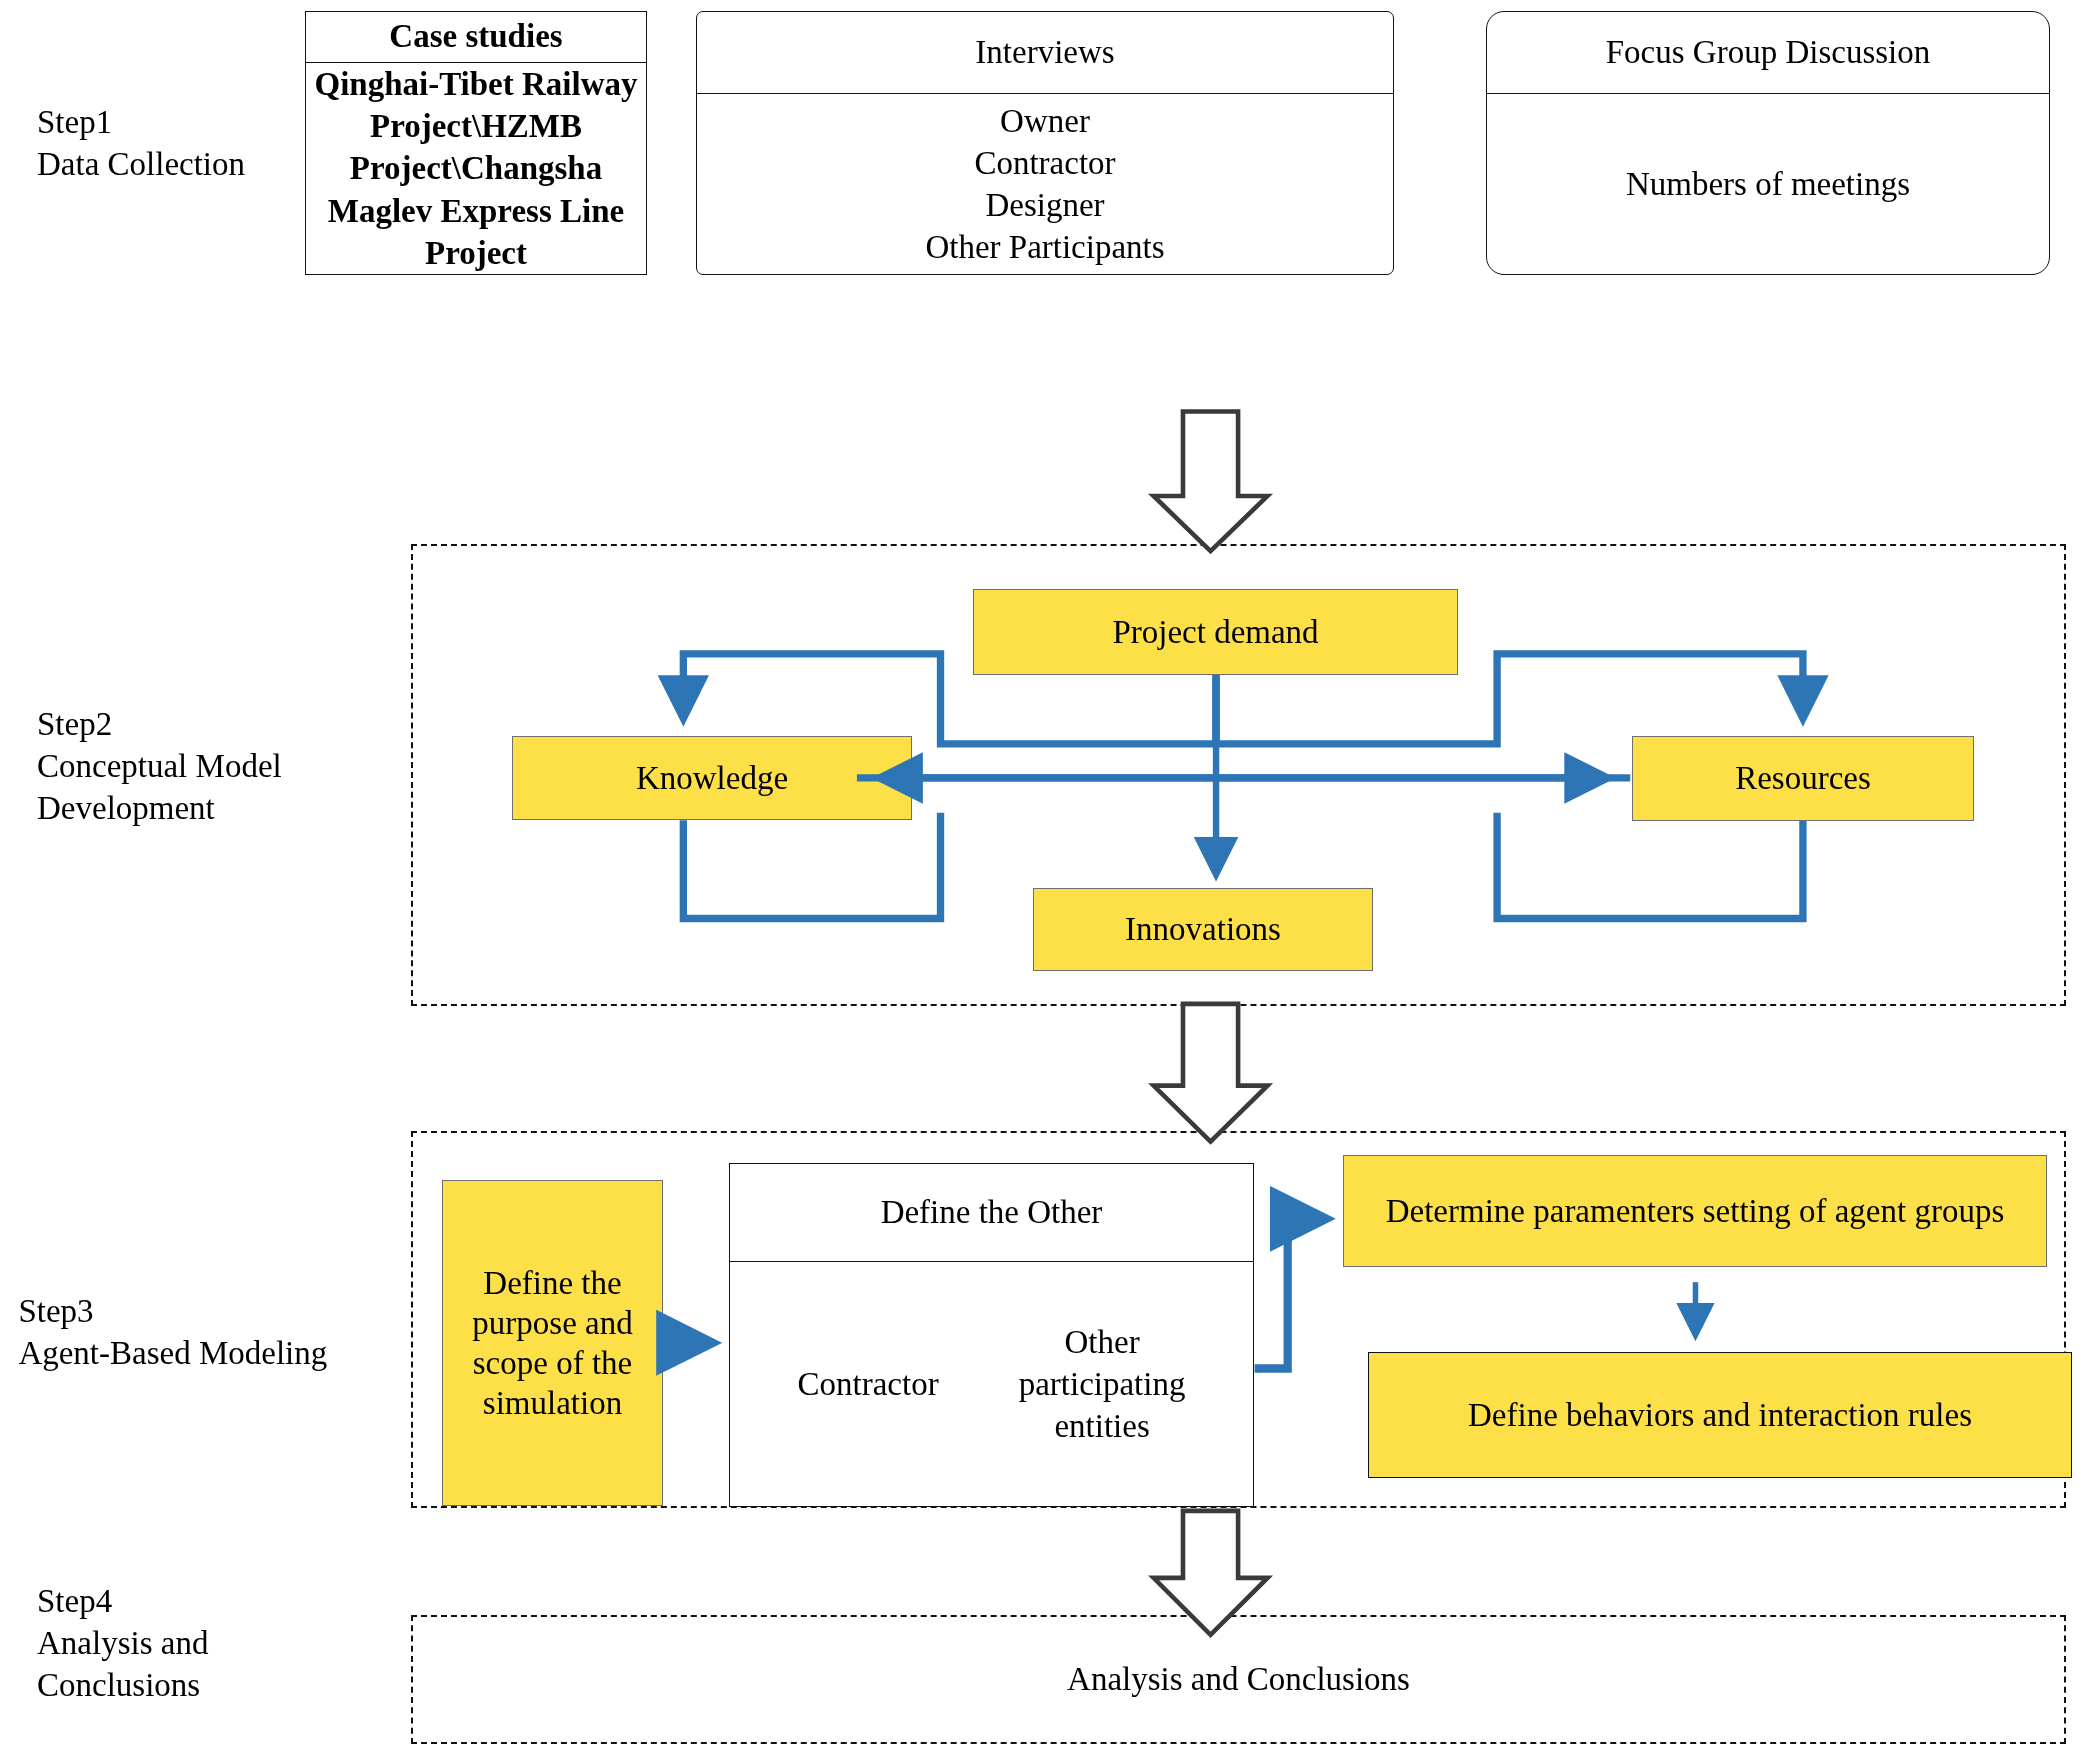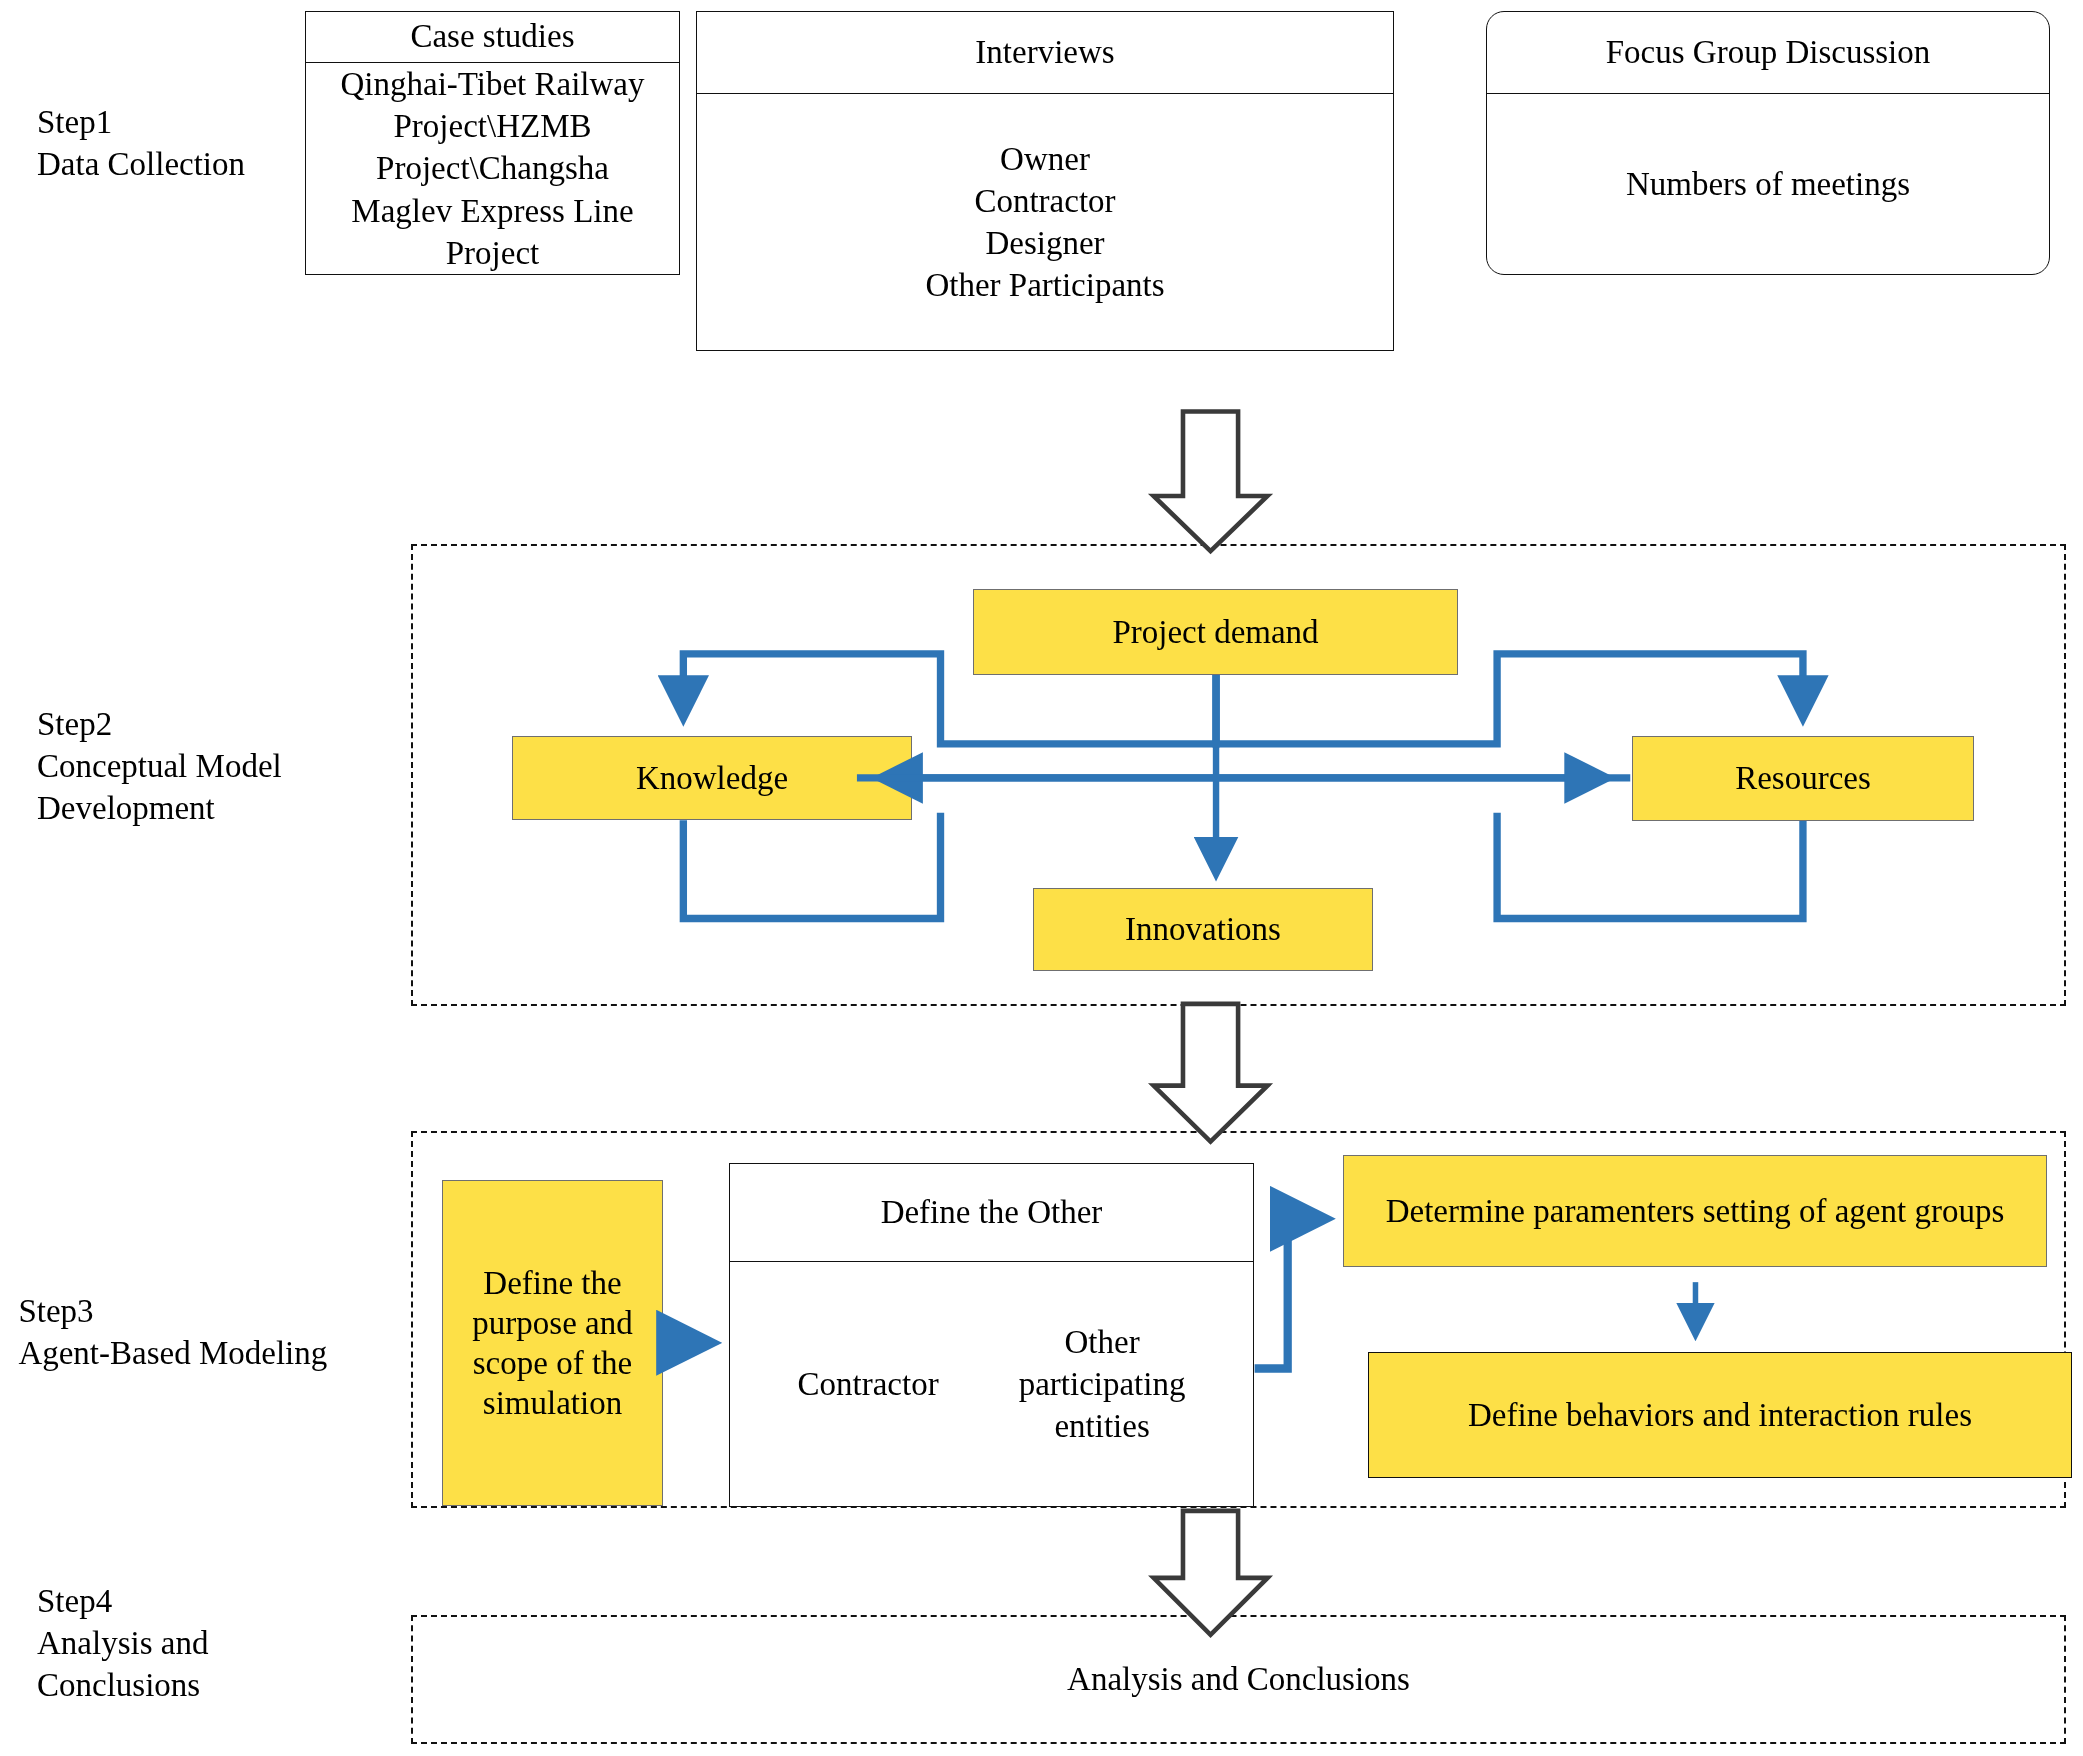--- a/index.html
+++ b/index.html
@@ -105,28 +105,28 @@
   }
 </style>
 </head>
 <body>
 
 <div id="canvas">
 
   <div class="step-label" style="left:37px; top:101px; width:331px;">Step1
 Data Collection</div>
 
-  <div class="split-box" style="left:305px; top:11px; width:375px; height:264px;">
+  <div class="split-box" style="left:305px; top:11px; width:342px; height:264px;font-weight:bold;">
     <div class="split-head" style="height:81px;">Case studies</div>
     <div class="split-body">Qinghai-Tibet Railway
 Project\HZMB Project\Changsha
 Maglev Express Line Project</div>
   </div>
 
-  <div class="split-box" style="left:696px; top:11px; width:698px; height:340px;">
+  <div class="split-box" style="left:696px; top:11px; width:698px; height:264px;border-radius:7px;">
     <div class="split-head" style="height:81px;">Interviews</div>
     <div class="split-body">Owner
 Contractor
 Designer
 Other Participants</div>
   </div>
 
   <div class="split-box" style="left:1486px; top:11px; width:564px; height:264px;border-radius:18px;">
     <div class="split-head" style="height:81px;">Focus Group Discussion</div>
     <div class="split-body">Numbers of meetings</div>

